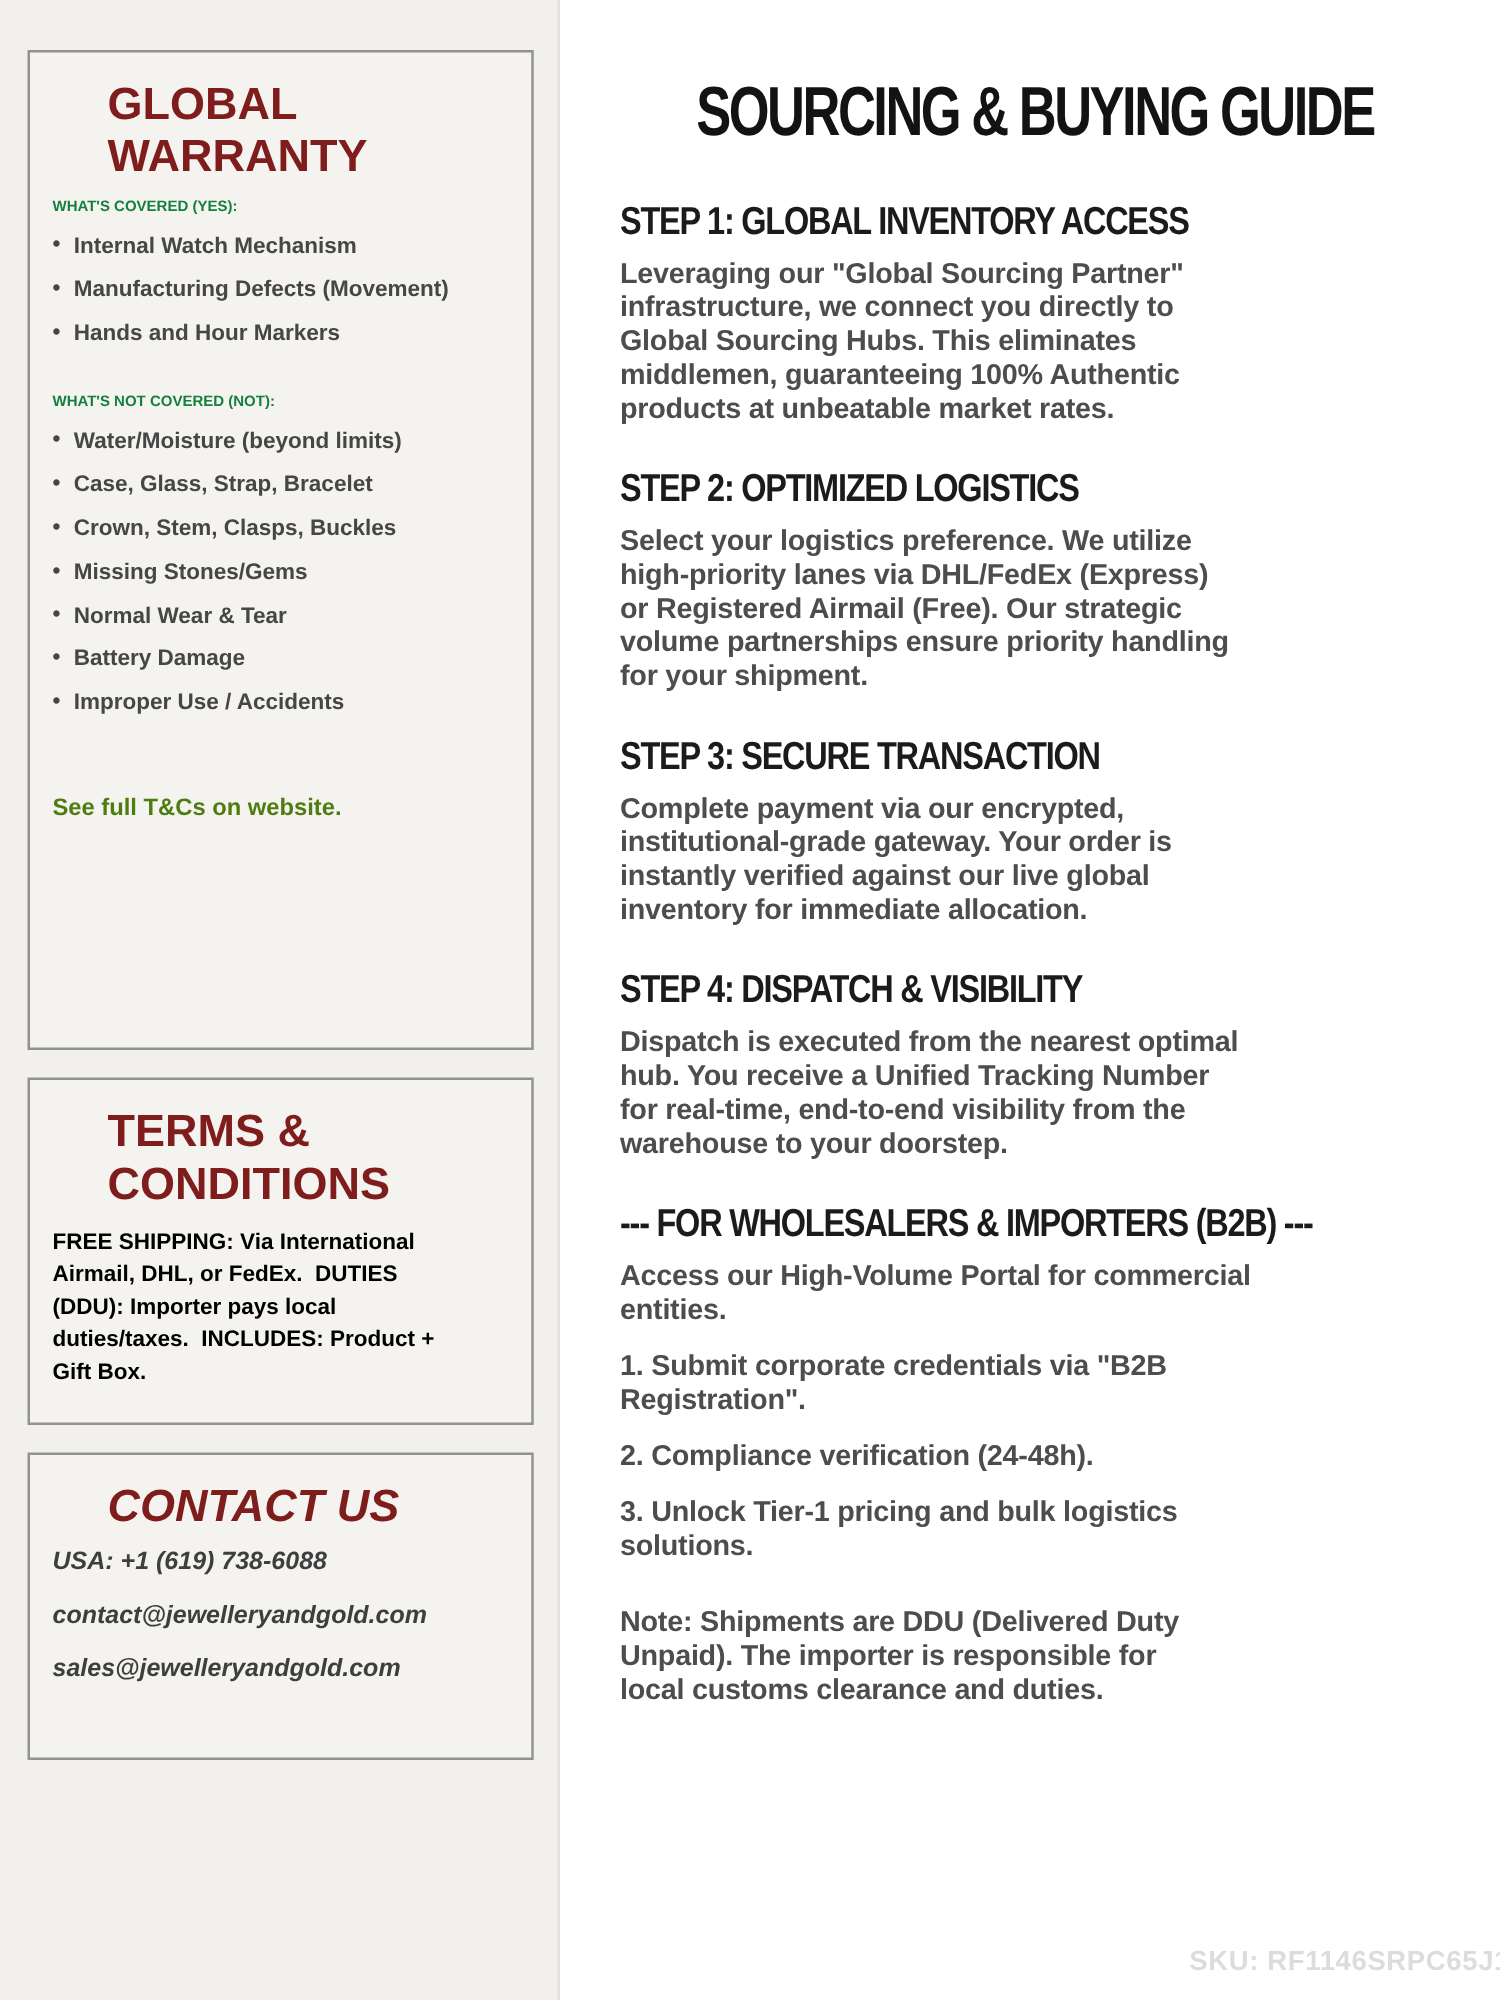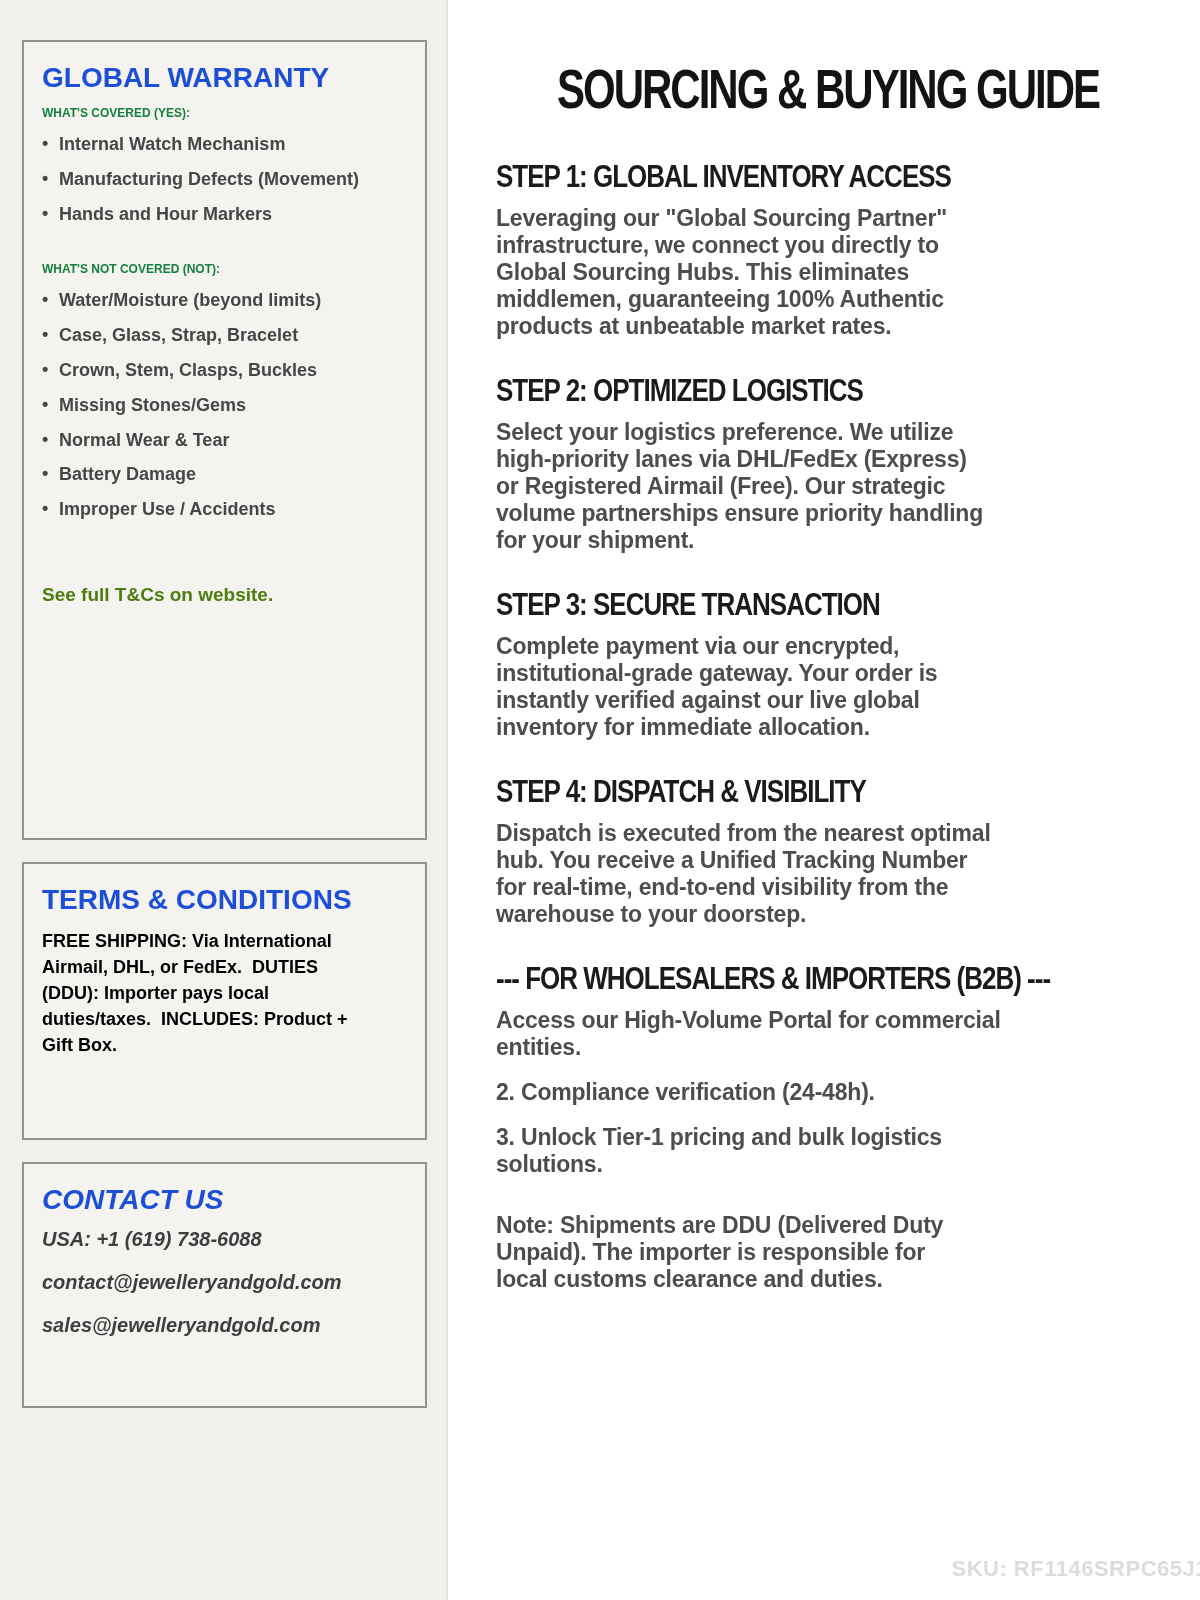--- a/index.html
+++ b/index.html
@@ -23,22 +23,22 @@
   .panel {
     background:#f4f3f0;
     border:2px solid #929292;
     padding:20px 18px 18px 18px;
   }
   .panel-warranty { height:800px; }
   .panel-terms   { height:278px; margin-top:22px; }
   .panel-contact { height:246px; margin-top:22px;font-style:italic; }
 
   .panel h2 {
-    font-size:28px; font-weight:bold; color:#1d4ed8;
-    letter-spacing:0; margin-bottom:12px;
+    font-size:36px; font-weight:bold; color:#7f1d1d;
+    letter-spacing:0; margin-bottom:12px;margin-left:44px;
   }
   .subhead {
     font-size:12px; font-weight:bold; color:#15803d;
     margin:10px 0 6px 0;
   }
   .subhead.gap { margin-top:38px; }
   ul.bullets { list-style:none; }
   ul.bullets li {
     font-size:18px; font-weight:bold; color:#464646;
     margin-top:15px; padding-left:17px; position:relative;
@@ -174,20 +174,22 @@
     <div class="step-body">Dispatch is executed from the nearest optimal
 hub. You receive a Unified Tracking Number
 for real-time, end-to-end visibility from the
 warehouse to your doorstep.</div>
   </section>
 
   <section class="section">
     <div class="step-head">--- FOR WHOLESALERS &amp; IMPORTERS (B2B) ---</div>
     <div class="step-body">Access our High-Volume Portal for commercial
 entities.</div>
+    <div class="step-body b2b-item">1. Submit corporate credentials via "B2B
+Registration".</div>
     <div class="step-body b2b-item">2. Compliance verification (24-48h).</div>
     <div class="step-body b2b-item">3. Unlock Tier-1 pricing and bulk logistics
 solutions.</div>
     <div class="step-body b2b-note">Note: Shipments are DDU (Delivered Duty
 Unpaid). The importer is responsible for
 local customs clearance and duties.</div>
   </section>
 
   <div class="sku">SKU: RF1146SRPC65J1</div>
 

